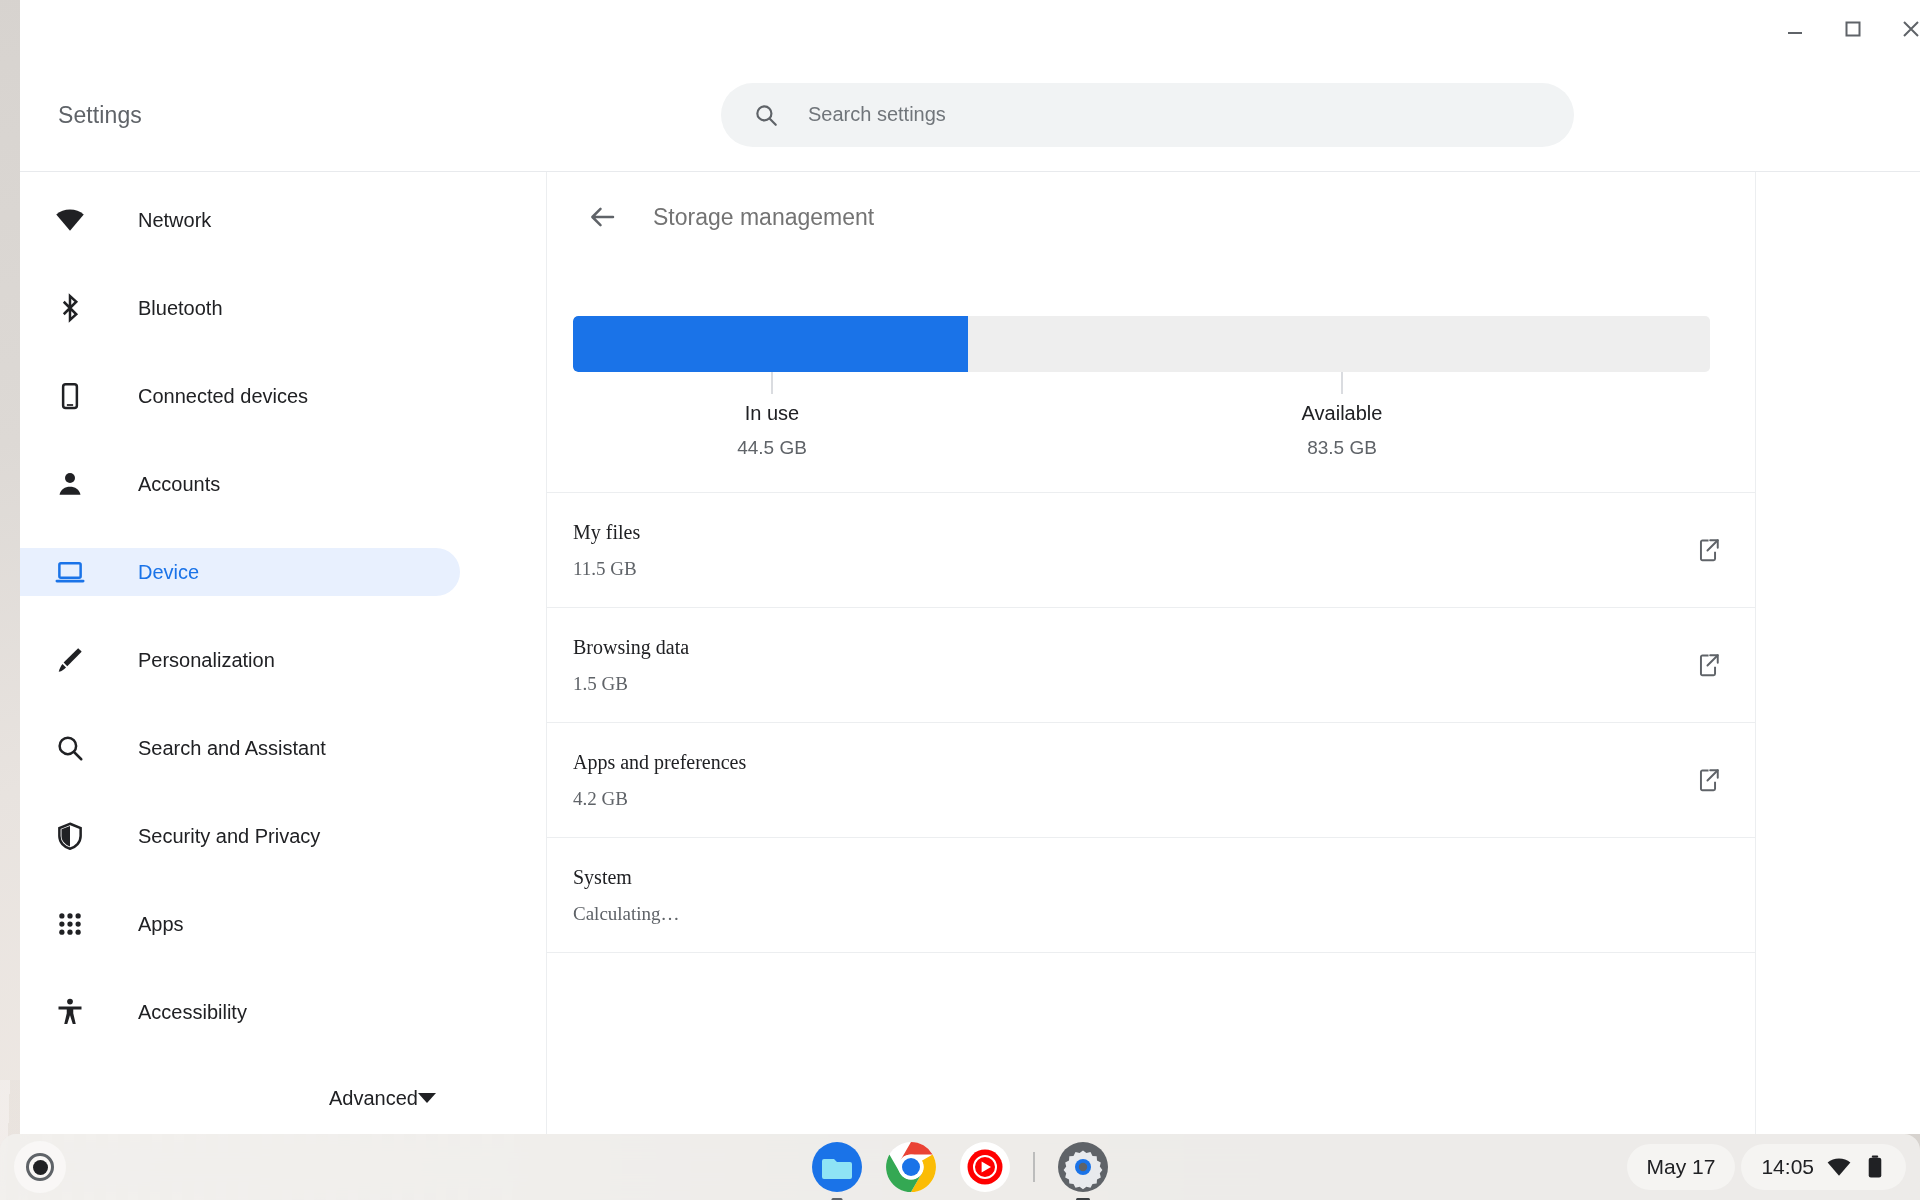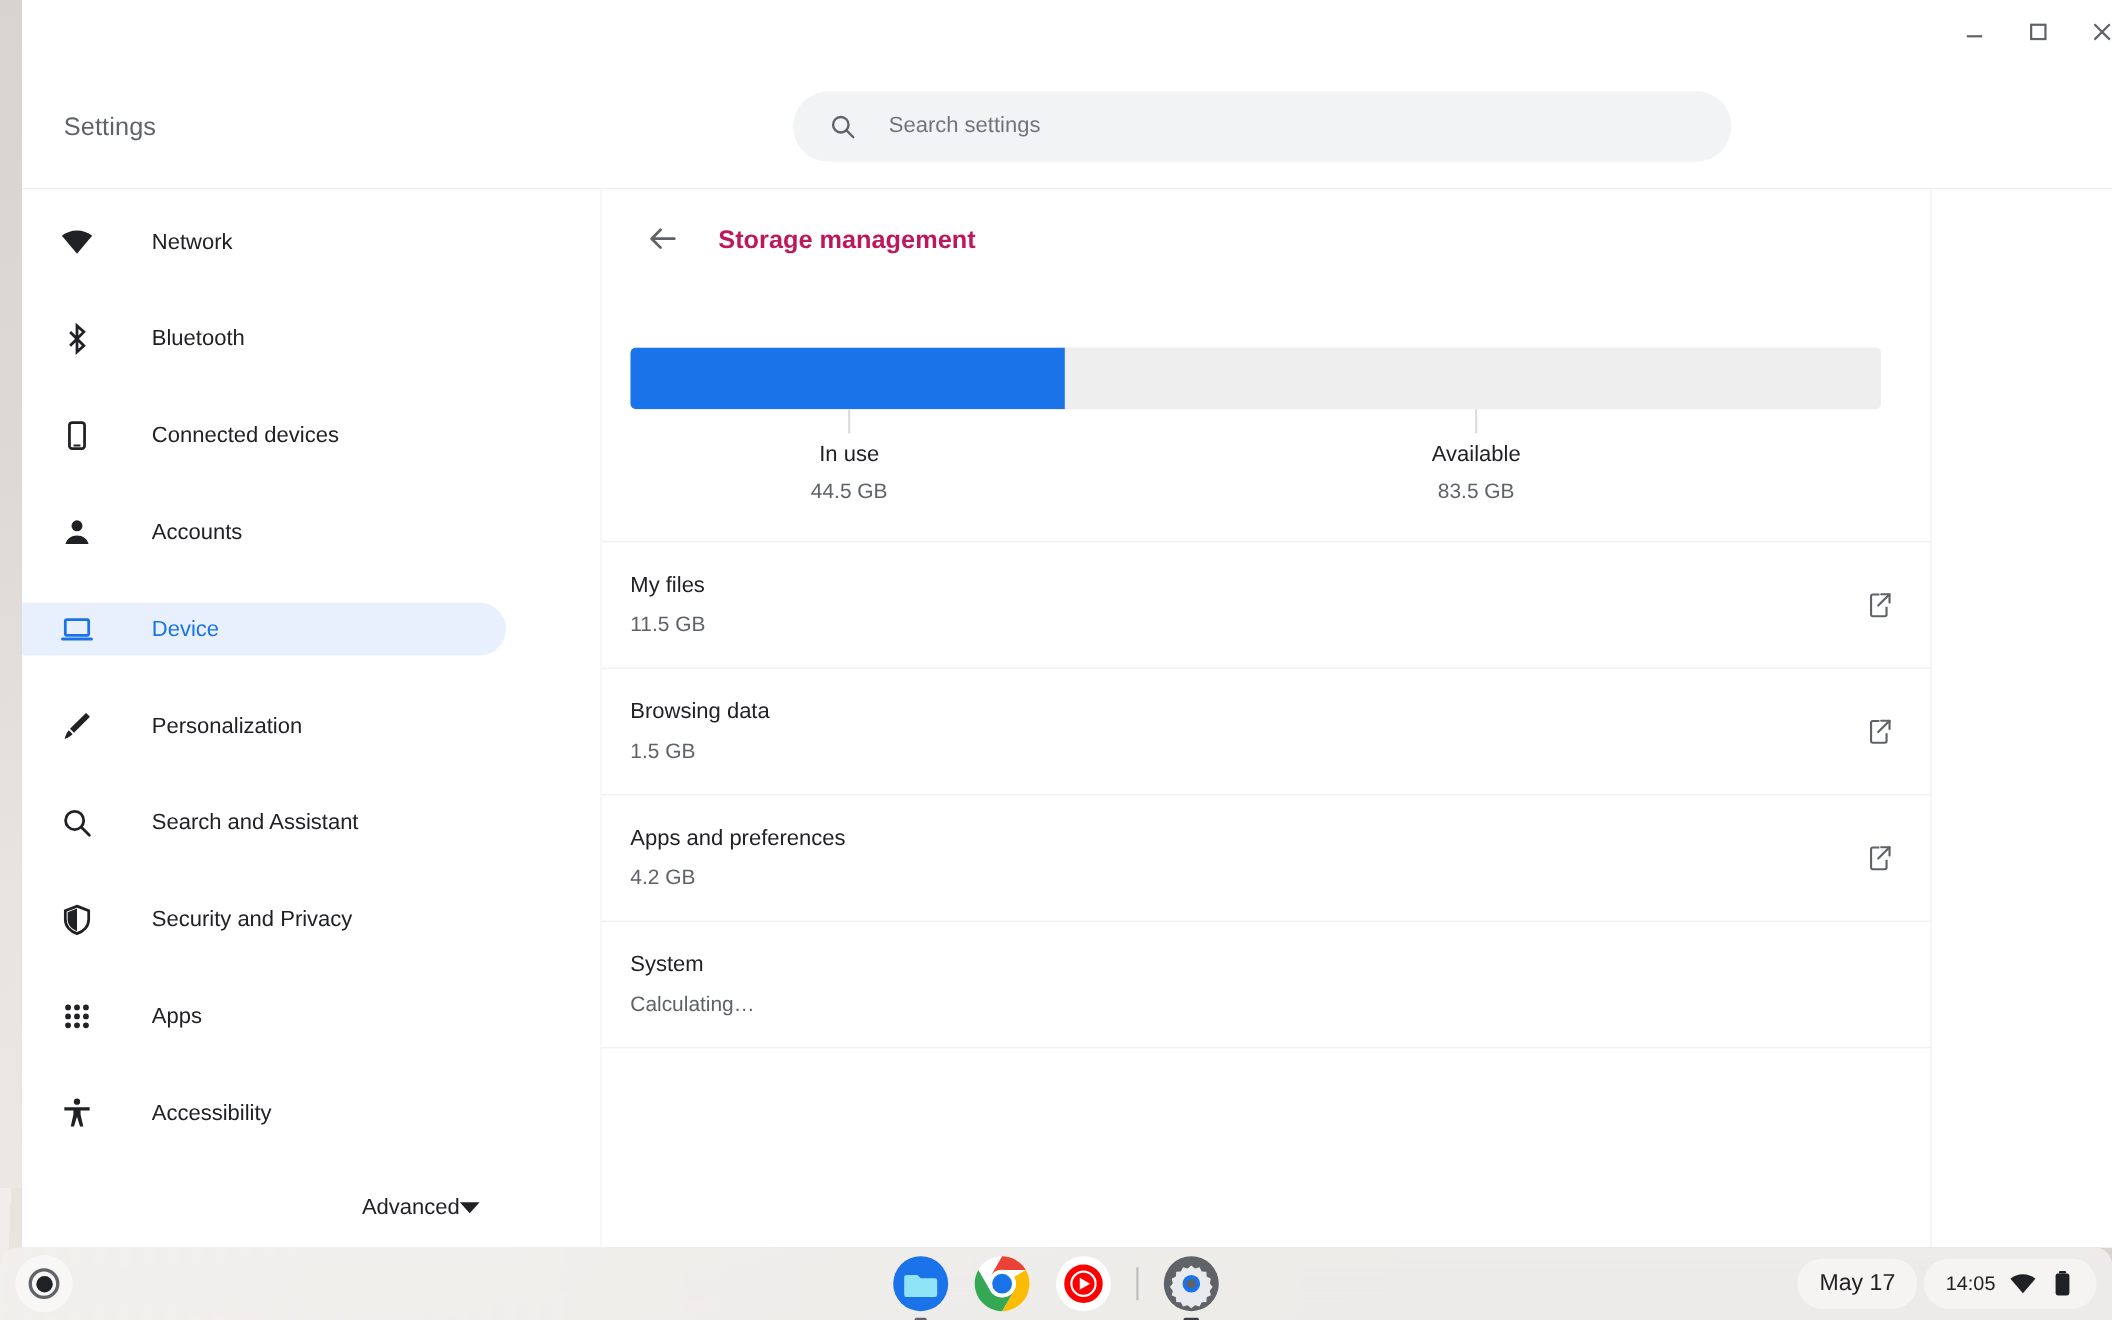--- a/index.html
+++ b/index.html
@@ -129,21 +129,21 @@
 
   .page-head {
     display: flex; align-items: center;
     height: 90px; padding-left: 32px;
   }
   .back-btn {
     width: 48px; height: 48px; display:flex; align-items:center; justify-content:center;
     border-radius: 50%; cursor: default;
   }
   .page-title {
-    margin-left: 26px; font-size: 23px; color: #be185d; font-weight: 700;
+    margin-left: 26px; font-size: 23px; color: #737373; font-weight: 400;
   }
 
   
   .meter-block { padding: 54px 26px 0 26px; }
   .meter-bar {
     position: relative; height: 56px; width: 1137px;
     background: #eeeeee; border-radius: 5px; overflow: hidden;
   }
   .meter-fill {
     position: absolute; left: 0; top: 0; height: 100%;
@@ -162,20 +162,21 @@
 
   .section-div { height: 1px; background: #eceef0; width: 100%; }
 
   
   .rows { width: 100%; }
   .row {
     display: flex; align-items: center; justify-content: space-between;
     height: 115px; padding: 0 26px 0 26px;
     border-bottom: 1px solid #eceef0;
     cursor: default;
+    font-family: Liberation Serif, serif;
   }
   .row.no-border { border-bottom: none; }
   .row-texts { display: flex; flex-direction: column; }
   .row-title { font-size: 20px; color: #202124; }
   .row-sub { font-size: 19px; color: #5f6368; margin-top: 14px; }
   .row-action { width: 44px; height: 44px; display: flex; align-items: center; justify-content: center; }
   .row.single { height: 78px; }
   .chev-right {
     width: 0; height: 0; border-top: 8px solid transparent;
     border-bottom: 8px solid transparent; border-left: 10px solid #5f6368;
@@ -216,21 +217,21 @@
 
   .tray {
     position: absolute; right: 14px; top: 50%; transform: translateY(-50%);
     display: flex; align-items: center; gap: 6px;
   }
   .tray-pill {
     height: 46px; border-radius: 23px; background: rgba(255,255,255,.42);
     display: flex; align-items: center; padding: 0 20px; gap: 12px;
   }
   .tray-date { font-size: 21px; color: #202124; }
-  .tray-time { font-size: 18px; color: #202124; }
+  .tray-time { font-size: 21px; color: #202124; }
 </style>
 </head>
 <body>
 
 <div class="screen">
 
   <div class="desktop"></div>
 
   <div class="window">
 

